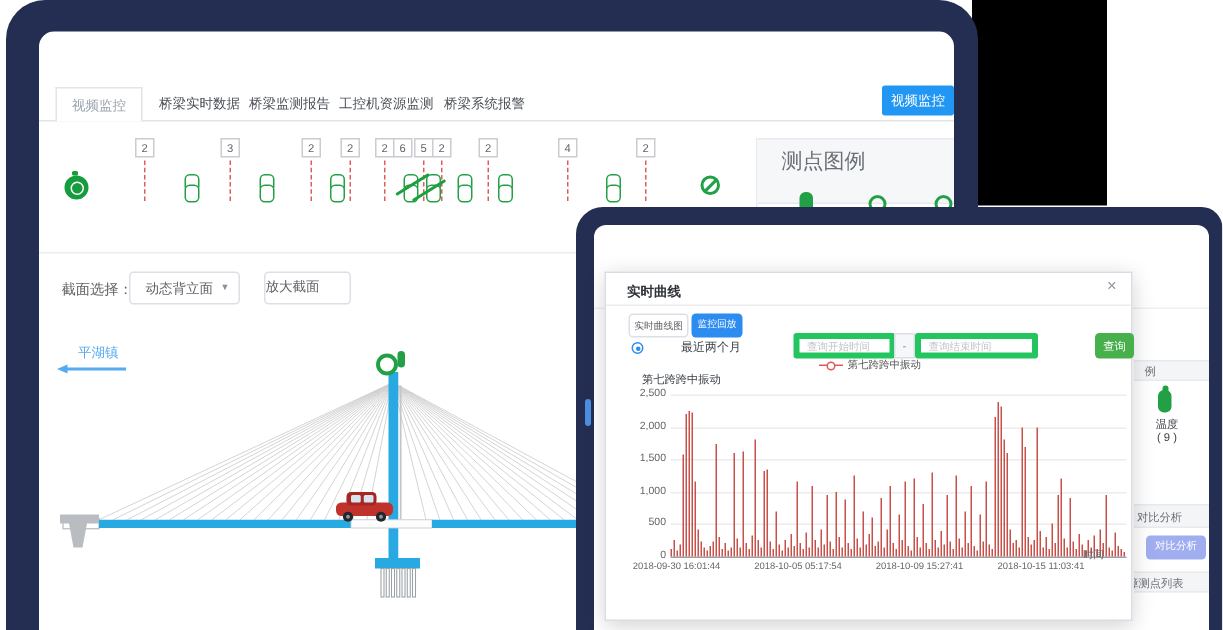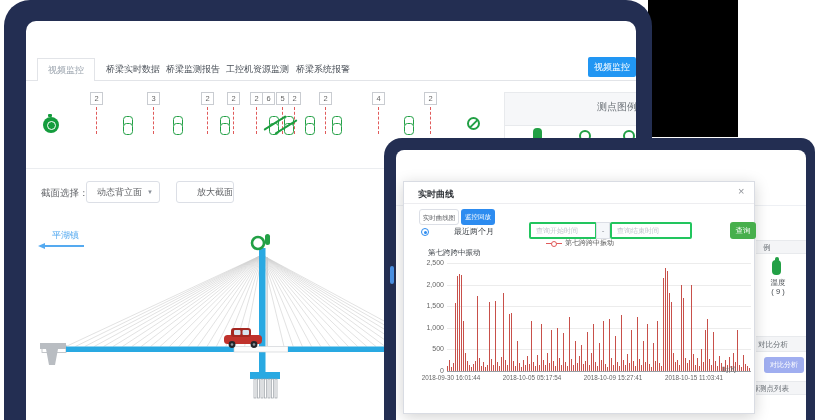--- a/index.html
+++ b/index.html
@@ -42,33 +42,33 @@
   .slash { position:absolute; height:2px; background:#1e9e40; border-radius:1px; transform:rotate(-32deg); }
 
   .divider1 { position:absolute; left:0; top:147px; width:610px; height:1px; background:#ebedf0; }
 
   
   .sec-label { position:absolute; left:15px; top:166px; font-size:9.5px; color:#606266; }
   .sec-select { position:absolute; left:60px; top:160px; width:74px; height:22px; border:1px solid #dcdfe6;
                 border-radius:3px; font-size:9px; color:#606266; line-height:20px; padding-left:10px; background:#fff; }
   .sec-caret { position:absolute; right:6px; top:0; font-size:6px; color:#8a9099; line-height:20px; }
   .btn-zoomsec { position:absolute; left:150px; top:160px; width:58px; height:22px; border:1px solid #dcdfe6;
-                 border-radius:3px; font-size:9px; color:#606266; text-align:right; line-height:20px; background:#fff; }
+                 border-radius:3px; font-size:9px; color:#606266; text-align:left; line-height:20px; background:#fff;font-family:Liberation Mono, monospace; }
 
   .side-label { position:absolute; left:26px; top:208px; font-size:9px; color:#55aaf0; }
   .side-arrow { position:absolute; left:18px; top:224px; width:40px; height:2px; background:#55aaf0; }
   .side-arrow::before { content:""; position:absolute; left:-6px; top:-2.5px; border-right:7px solid #55aaf0;
                  border-top:3.5px solid transparent; border-bottom:3.5px solid transparent; }
 
   #bridge-svg { position:absolute; left:0; top:200px; }
 
   
   .legend-panel { position:absolute; left:478px; top:71px; width:132px; height:328px; border-left:1px solid #e8eaed; background:#fff; }
-  .legend-head { position:absolute; left:0; top:0; width:132px; height:34px; background:#f6f7f9;
-                 border-top:1px solid #e8eaed; border-bottom:1px solid #e8eaed; font-size:10px; color:#6a7076; line-height:28px; padding-left:16px;text-align:right; }
+  .legend-head { position:absolute; left:0; top:0; width:132px; height:44px; background:#f6f7f9;
+                 border-top:1px solid #e8eaed; border-bottom:1px solid #e8eaed; font-size:14px; color:#6a7076; line-height:28px; padding-left:16px; }
   .mini-thermo { position:absolute; left:28px; top:36px; width:9px; height:16px; background:#22a045; border-radius:4px; }
   .mini-circ { position:absolute; top:38px; width:12px; height:12px; border:2.5px solid #22a045; border-radius:50%; }
 
   
   #win2 { position:absolute; left:384px; top:138px; width:431px; height:282px;
           background:#232e52; border-radius:18px 14px 0 0; z-index:2; }
   #card2 { position:absolute; left:12px; top:12px; width:410px; height:270px; background:#fff;
            border-radius:8px 8px 0 0; overflow:hidden; }
   .w2-divider { position:absolute; left:0; top:55px; width:410px; height:1px; background:#eef0f4; }
   .w2-band { position:absolute; left:360px; width:50px; background:#f4f5f7; border-top:1px solid #e8eaed; border-bottom:1px solid #e8eaed; overflow:hidden; }
@@ -87,21 +87,21 @@
   .dlg-title { position:absolute; left:14px; top:6px; font-size:9px; color:#2f3338; font-weight:bold; }
   .dlg-close { position:absolute; left:334px; top:3px; font-size:11px; color:#909399; }
   .dlg-headline { position:absolute; left:0; top:21px; width:350px; height:1px; background:#ededf0; }
   .dlg-tab1 { position:absolute; left:15px; top:27px; width:40px; height:16px; border:1px solid #dcdfe6;
               border-radius:3px; font-size:6.5px; color:#606266; text-align:center; line-height:15px; }
   .dlg-tab2 { position:absolute; left:57px; top:27px; width:34px; height:16px; background:#2d8cf0;
               border-radius:3px; font-size:6.5px; color:#fff; text-align:center; line-height:16px; }
   .radio-outer { position:absolute; left:17px; top:46px; width:8px; height:8px; border:1px solid #2d8cf0; border-radius:50%; }
   .radio-outer::before { content:""; position:absolute; left:1.5px; top:1.5px; width:3.5px; height:3.5px; background:#2d8cf0; border-radius:50%; }
   .radio-label { position:absolute; left:29px; top:44px; font-size:8px; color:#3a3f45;margin-left:21px; }
-  .dlg-input { position:absolute; top:40px; height:17px; border:2px solid #22c55e; border-radius:2px;
+  .dlg-input { position:absolute; top:40px; height:17px; border:4px solid #22c55e; border-radius:2px;
                font-size:7px; color:#606266; padding-left:5px; background:#fff; font-family:Liberation Serif, serif; }
   .dlg-input::placeholder { color:#c0c4cc; }
   .dlg-sep { position:absolute; left:192px; top:40px; width:14px; height:17px; background:#f5f7fa;
              border:1px solid #dcdfe6; font-size:8px; color:#909399; text-align:center; line-height:15px; }
   .btn-query { position:absolute; left:326px; top:40px; width:26px; height:17px; background:#47af4c;
                border-radius:3px; color:#fff; font-size:7.5px; text-align:center; line-height:17px; }
   .dlg-legend { position:absolute; left:0; top:56px; width:352px; text-align:center; font-size:7px; color:#555; }
   .legend-mark { display:inline-block; position:relative; width:16px; height:5px; vertical-align:middle; margin-right:3px; }
   .legend-mark::before { content:""; position:absolute; left:0; top:2px; width:16px; height:1px; background:#e05a5a; }
   .legend-mark::after { content:""; position:absolute; left:5px; top:0; width:4px; height:4px; border:1px solid #e05a5a;

